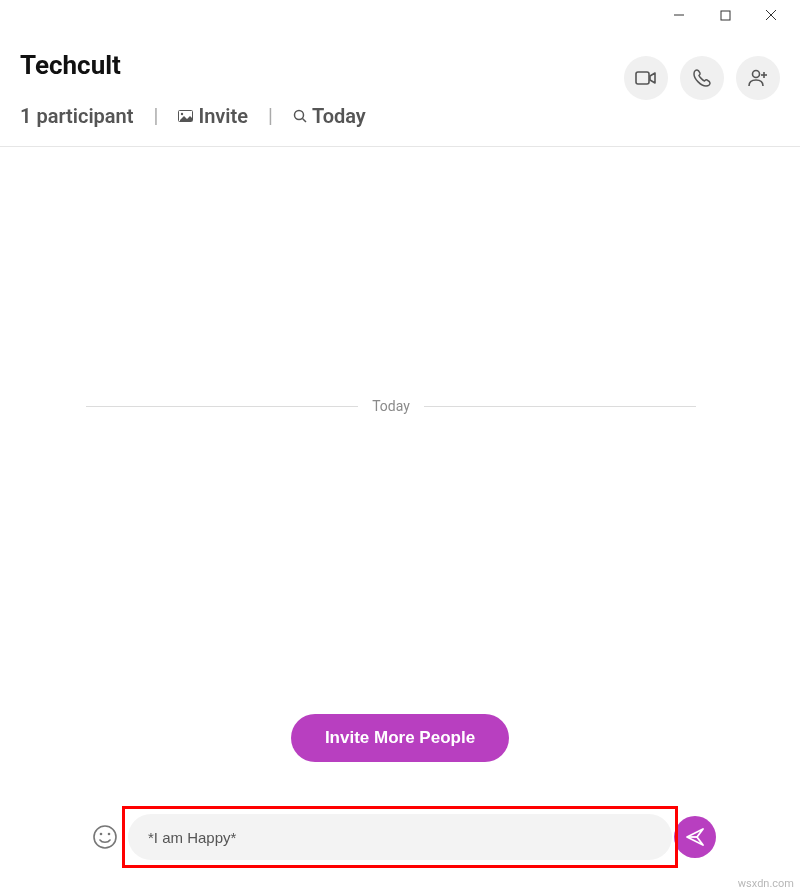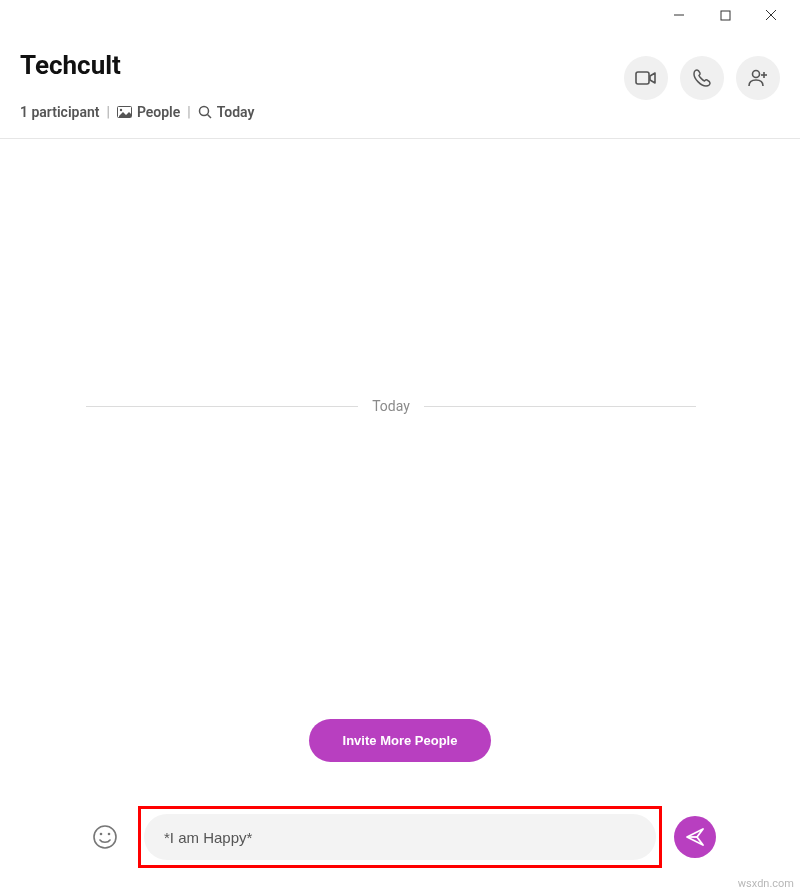--- a/index.html
+++ b/index.html
@@ -38,22 +38,22 @@
     .header-left { flex: 1; }
     .chat-title {
       font-size: 26px;
       font-weight: 700;
       color: #111;
       margin-bottom: 24px;
     }
     .subline {
       display: flex;
       align-items: center;
-      gap: 7px;
-      font-size: 14px;
+      gap: 20px;
+      font-size: 20px;
       color: #555;
       font-weight: 600;
     }
     .sep { color: #aaa; font-weight: 400; }
     .sub-item { display: inline-flex; align-items: center; gap: 5px; cursor: pointer; }
     .header-actions {
       display: flex;
       gap: 12px;
       align-items: center;
       padding-top: 6px;
@@ -93,32 +93,32 @@
       left: 0; right: 0;
       display: flex;
       justify-content: center;
     }
     .invite-btn {
       background: #b83fc0;
       color: #fff;
       border: none;
       padding: 14px 34px;
       border-radius: 28px;
-      font-size: 13px;
+      font-size: 17px;
       font-weight: 700;
       cursor: pointer;
     }
     .composer {
       position: absolute;
       bottom: 32px;
       left: 84px;
       right: 84px;
       display: flex;
       align-items: center;
-      gap: 18px;
+      gap: 2px;
     }
     .emoji-btn {
       width: 42px; height: 42px;
       border: none; background: transparent;
       display: flex; align-items: center; justify-content: center;
       cursor: pointer;
     }
     .input-wrap {
       flex: 1;
       position: relative;
@@ -186,21 +186,21 @@
     <div class="chat-title">Techcult</div>
     <div class="subline">
       <span class="sub-item">1 participant</span>
       <span class="sep">|</span>
       <span class="sub-item">
         <svg width="15" height="12" viewBox="0 0 15 12">
             <rect x="0.5" y="0.5" width="14" height="11" rx="1" stroke="#555" fill="none"></rect>
             <circle cx="4" cy="4" r="1.2" fill="#555"></circle>
             <path d="M2 10 L6 6 L9 9 L12 6 L14 8 L14 11 L2 11 Z" fill="#555"></path>
           </svg>
-        <span>People</span>
+        <span>Invite</span>
       </span>
       <span class="sep">|</span>
       <span class="sub-item">
         <svg width="14" height="14" viewBox="0 0 14 14">
             <circle cx="6" cy="6" r="4.5" stroke="#555" stroke-width="1.5" fill="none"></circle>
             <line x1="9.5" y1="9.5" x2="13" y2="13" stroke="#555" stroke-width="1.5"></line>
           </svg>
         <span>Today</span>
       </span>
     </div>

